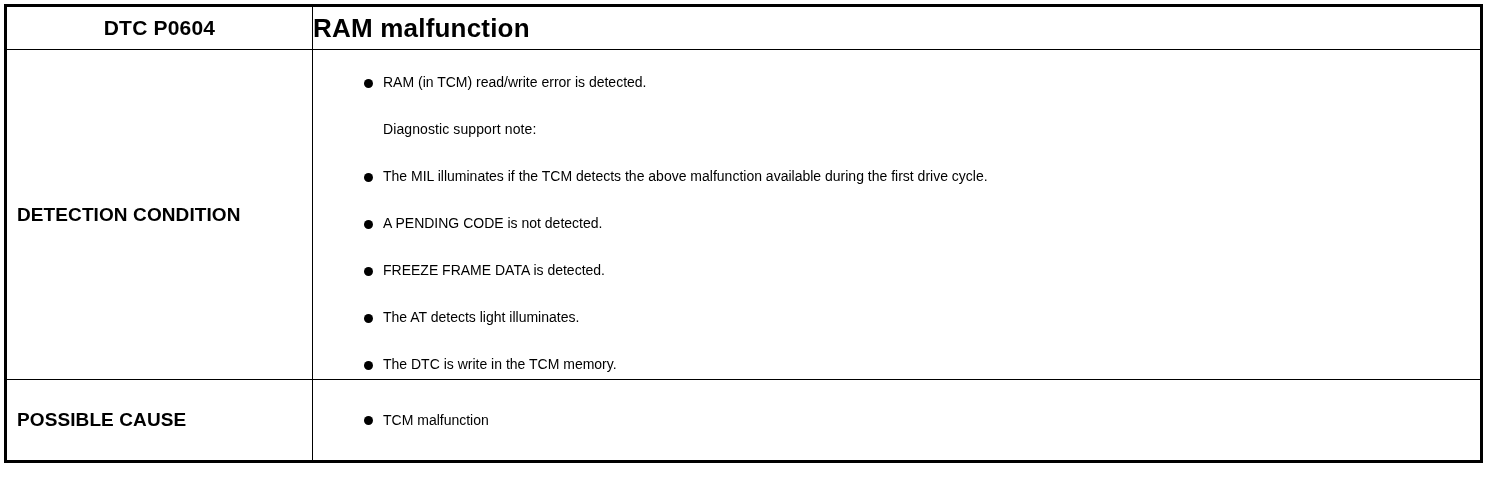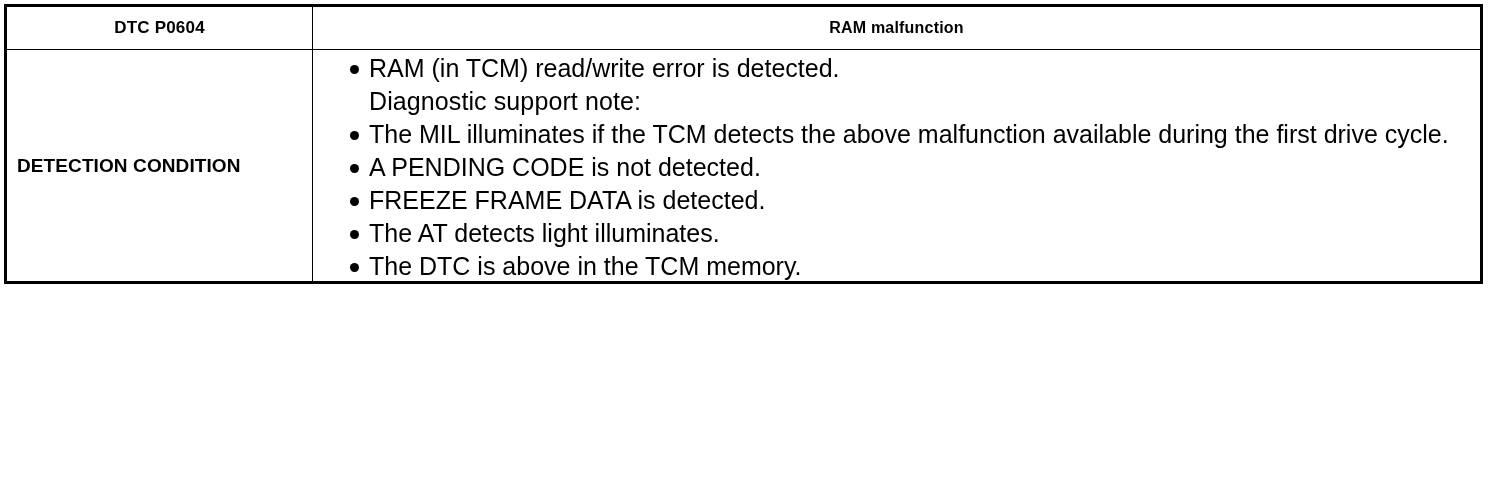--- a/index.html
+++ b/index.html
@@ -48,28 +48,27 @@
   col.col-label { width: 307px; }
   col.col-body  { width: 1169px; }
 
   
   tr.header-row td {
     height: 42px;
   }
   .hdr-code {
     text-align: center;
     font-weight: bold;
-    font-size: 17px;
+    font-size: 21px;
     letter-spacing: 0.2px;
     line-height: 42px;
   }
   .hdr-title {
-    text-align: center;
     font-weight: bold;
-    font-size: 16px;
+    font-size: 26px;
     letter-spacing: 0.2px;
     line-height: 42px;
   }
 
   
   tr.detect-row td.label-cell {
     vertical-align: middle;
   }
   .row-label {
     font-weight: bold;
@@ -83,24 +82,24 @@
     padding: 0;
   }
 
   ul.bullets {
     list-style: none;
     margin: 0;
     padding: 0;
   }
   ul.bullets > li {
     position: relative;
-    font-size: 25px;
+    font-size: 14px;
     line-height: 29px;
     padding-left: 52px;
-    margin: 4px;
+    margin: 18px;
   }
   ul.bullets > li.bullet-item::before {
     content: "";
     position: absolute;
     left: 33px;
     top: 11px;
     width: 9px;
     height: 9px;
     background: #000000;
     border-radius: 50%;
@@ -166,23 +165,35 @@
             <li class="bullet-item">
               <span class="wrap-text">A PENDING CODE is not detected.</span>
             </li>
             <li class="bullet-item">
               <span class="wrap-text">FREEZE FRAME DATA is detected.</span>
             </li>
             <li class="bullet-item">
               <span class="wrap-text">The AT detects light illuminates.</span>
             </li>
             <li class="bullet-item">
-              <span class="wrap-text">The DTC is above in the TCM memory.</span>
+              <span class="wrap-text">The DTC is write in the TCM memory.</span>
             </li>
           </ul>
         </td>
       </tr>
 
+      <tr class="cause-row">
+        <td class="label-cell">
+          <div class="row-label">POSSIBLE CAUSE</div>
+        </td>
+        <td class="body-cell">
+          <ul class="bullets cause-list">
+            <li class="bullet-item">
+              <span class="wrap-text">TCM malfunction</span>
+            </li>
+          </ul>
+        </td>
+      </tr>
 
     </tbody>
   </table>
 
 </div>
 
 </body></html>

